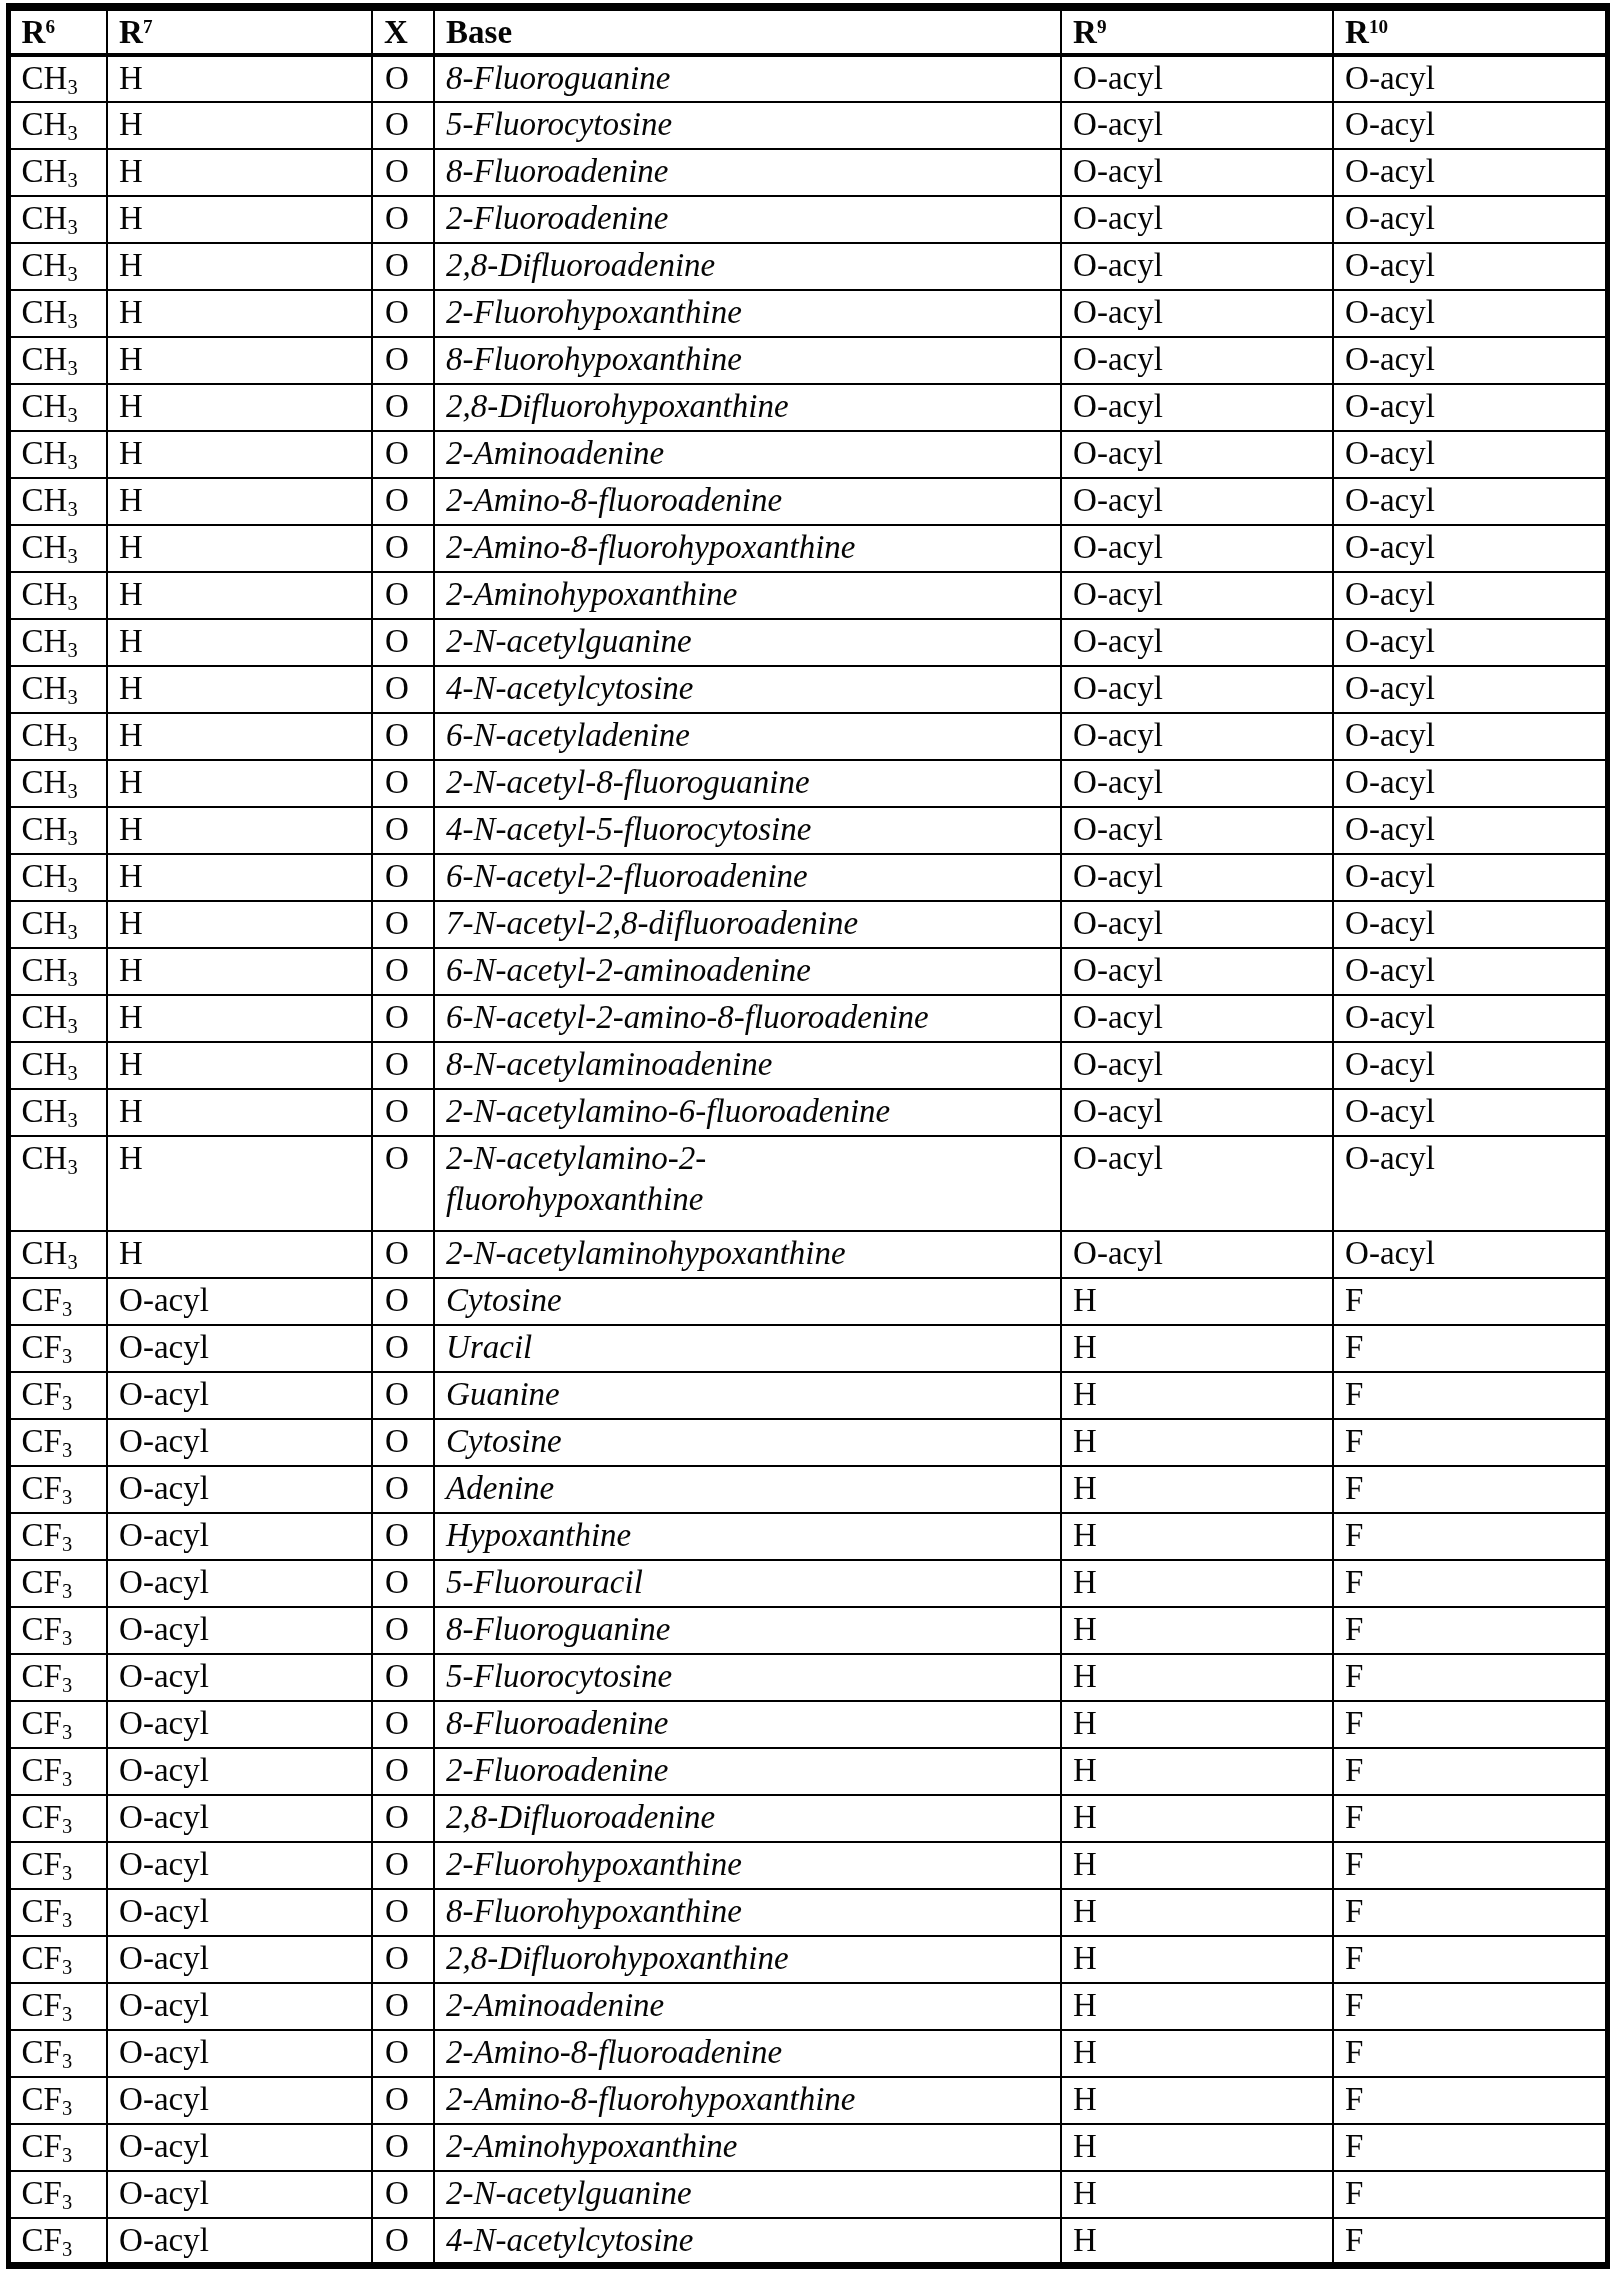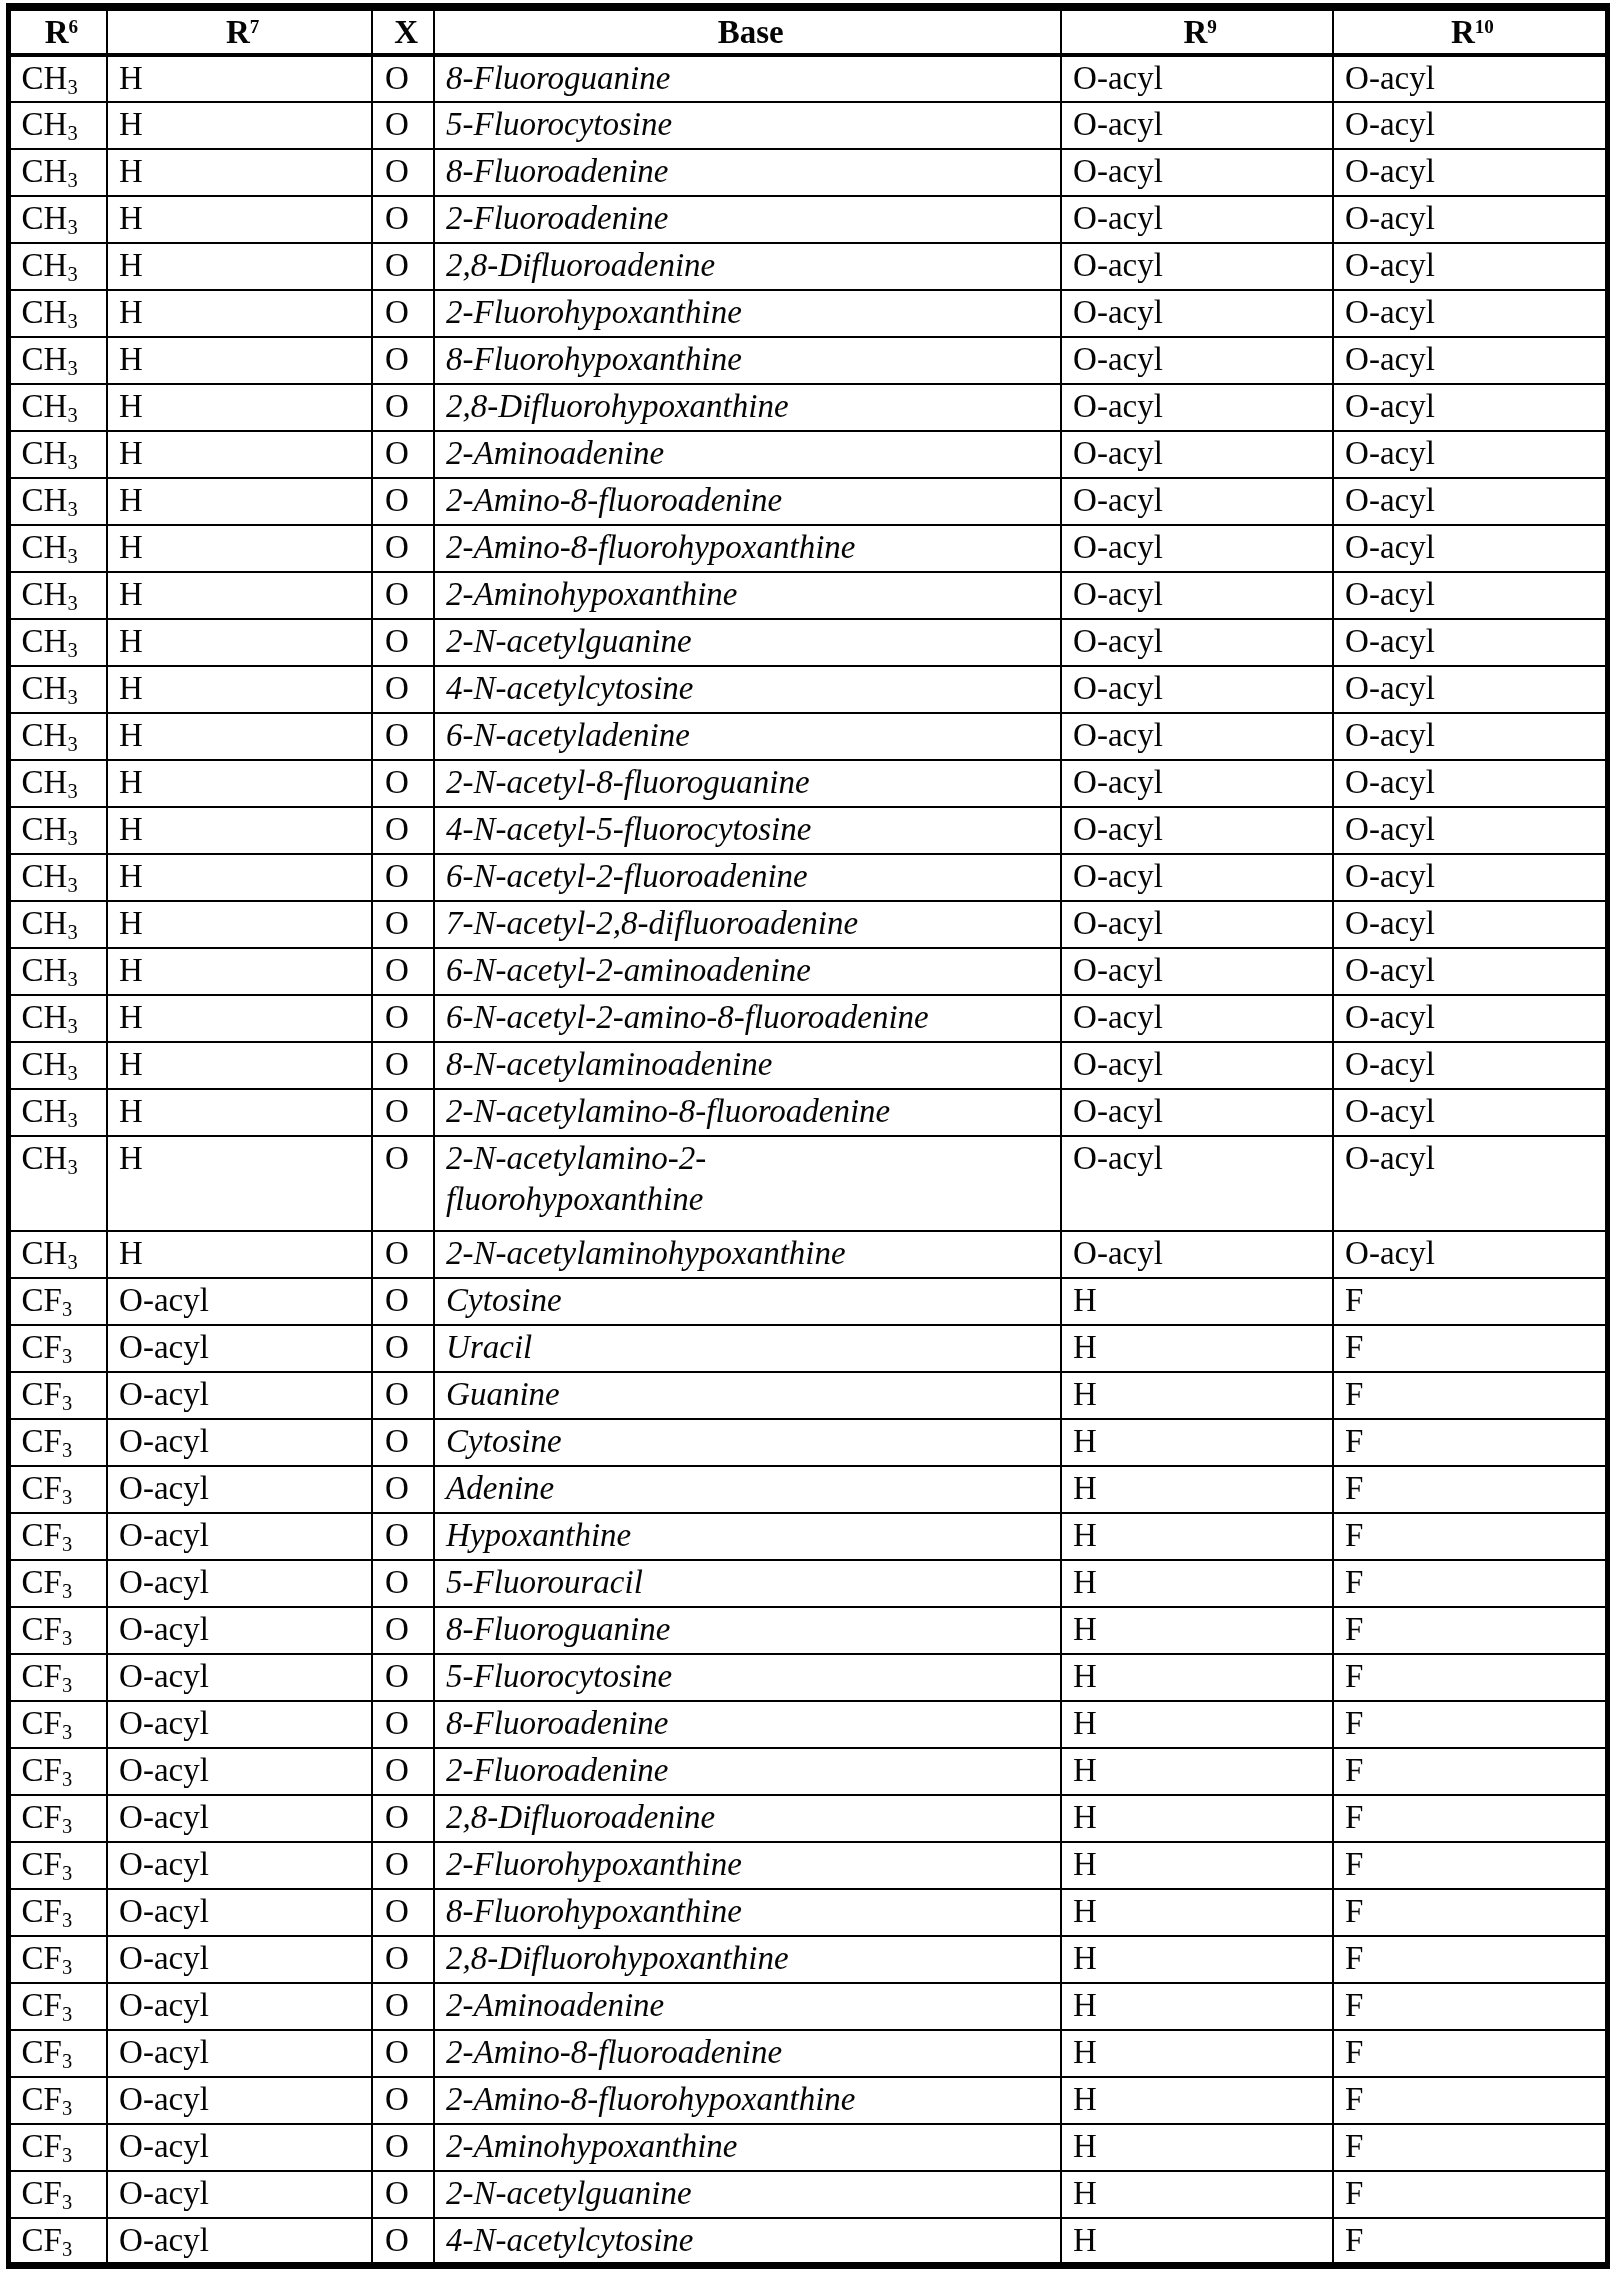--- a/index.html
+++ b/index.html
@@ -45,21 +45,20 @@
     line-height: 41px;
     overflow: hidden;
     white-space: nowrap;
   }
   thead tr { height: 46px; }
   tbody tr { height: 47px; }
   tbody tr.tall { height: 95px; }
   th {
     font-weight: bold;
     border-bottom: 4.1px solid #000;
-    text-align: center;
   }
   td.col-x { padding-left: 11.6px; }
   td.col-base { white-space: pre-line; font-style: italic; }
   sub {
     font-size: 0.62em;
     vertical-align: -0.22em;
     line-height: 0;
   }
   sup {
     font-size: 0.58em;
@@ -264,21 +263,21 @@
           <td class="col-r7">H</td>
           <td class="col-x">O</td>
           <td class="col-base">8-N-acetylaminoadenine</td>
           <td class="col-r9">O-acyl</td>
           <td class="col-r10">O-acyl</td>
         </tr>
         <tr>
           <td class="col-r6"><span>CH</span><sub>3</sub></td>
           <td class="col-r7">H</td>
           <td class="col-x">O</td>
-          <td class="col-base">2-N-acetylamino-8-fluoroadenine</td>
+          <td class="col-base">2-N-acetylamino-6-fluoroadenine</td>
           <td class="col-r9">O-acyl</td>
           <td class="col-r10">O-acyl</td>
         </tr>
         <tr class="tall">
           <td class="col-r6"><span>CH</span><sub>3</sub></td>
           <td class="col-r7">H</td>
           <td class="col-x">O</td>
           <td class="col-base">2-N-acetylamino-2-
 fluorohypoxanthine</td>
           <td class="col-r9">O-acyl</td>

